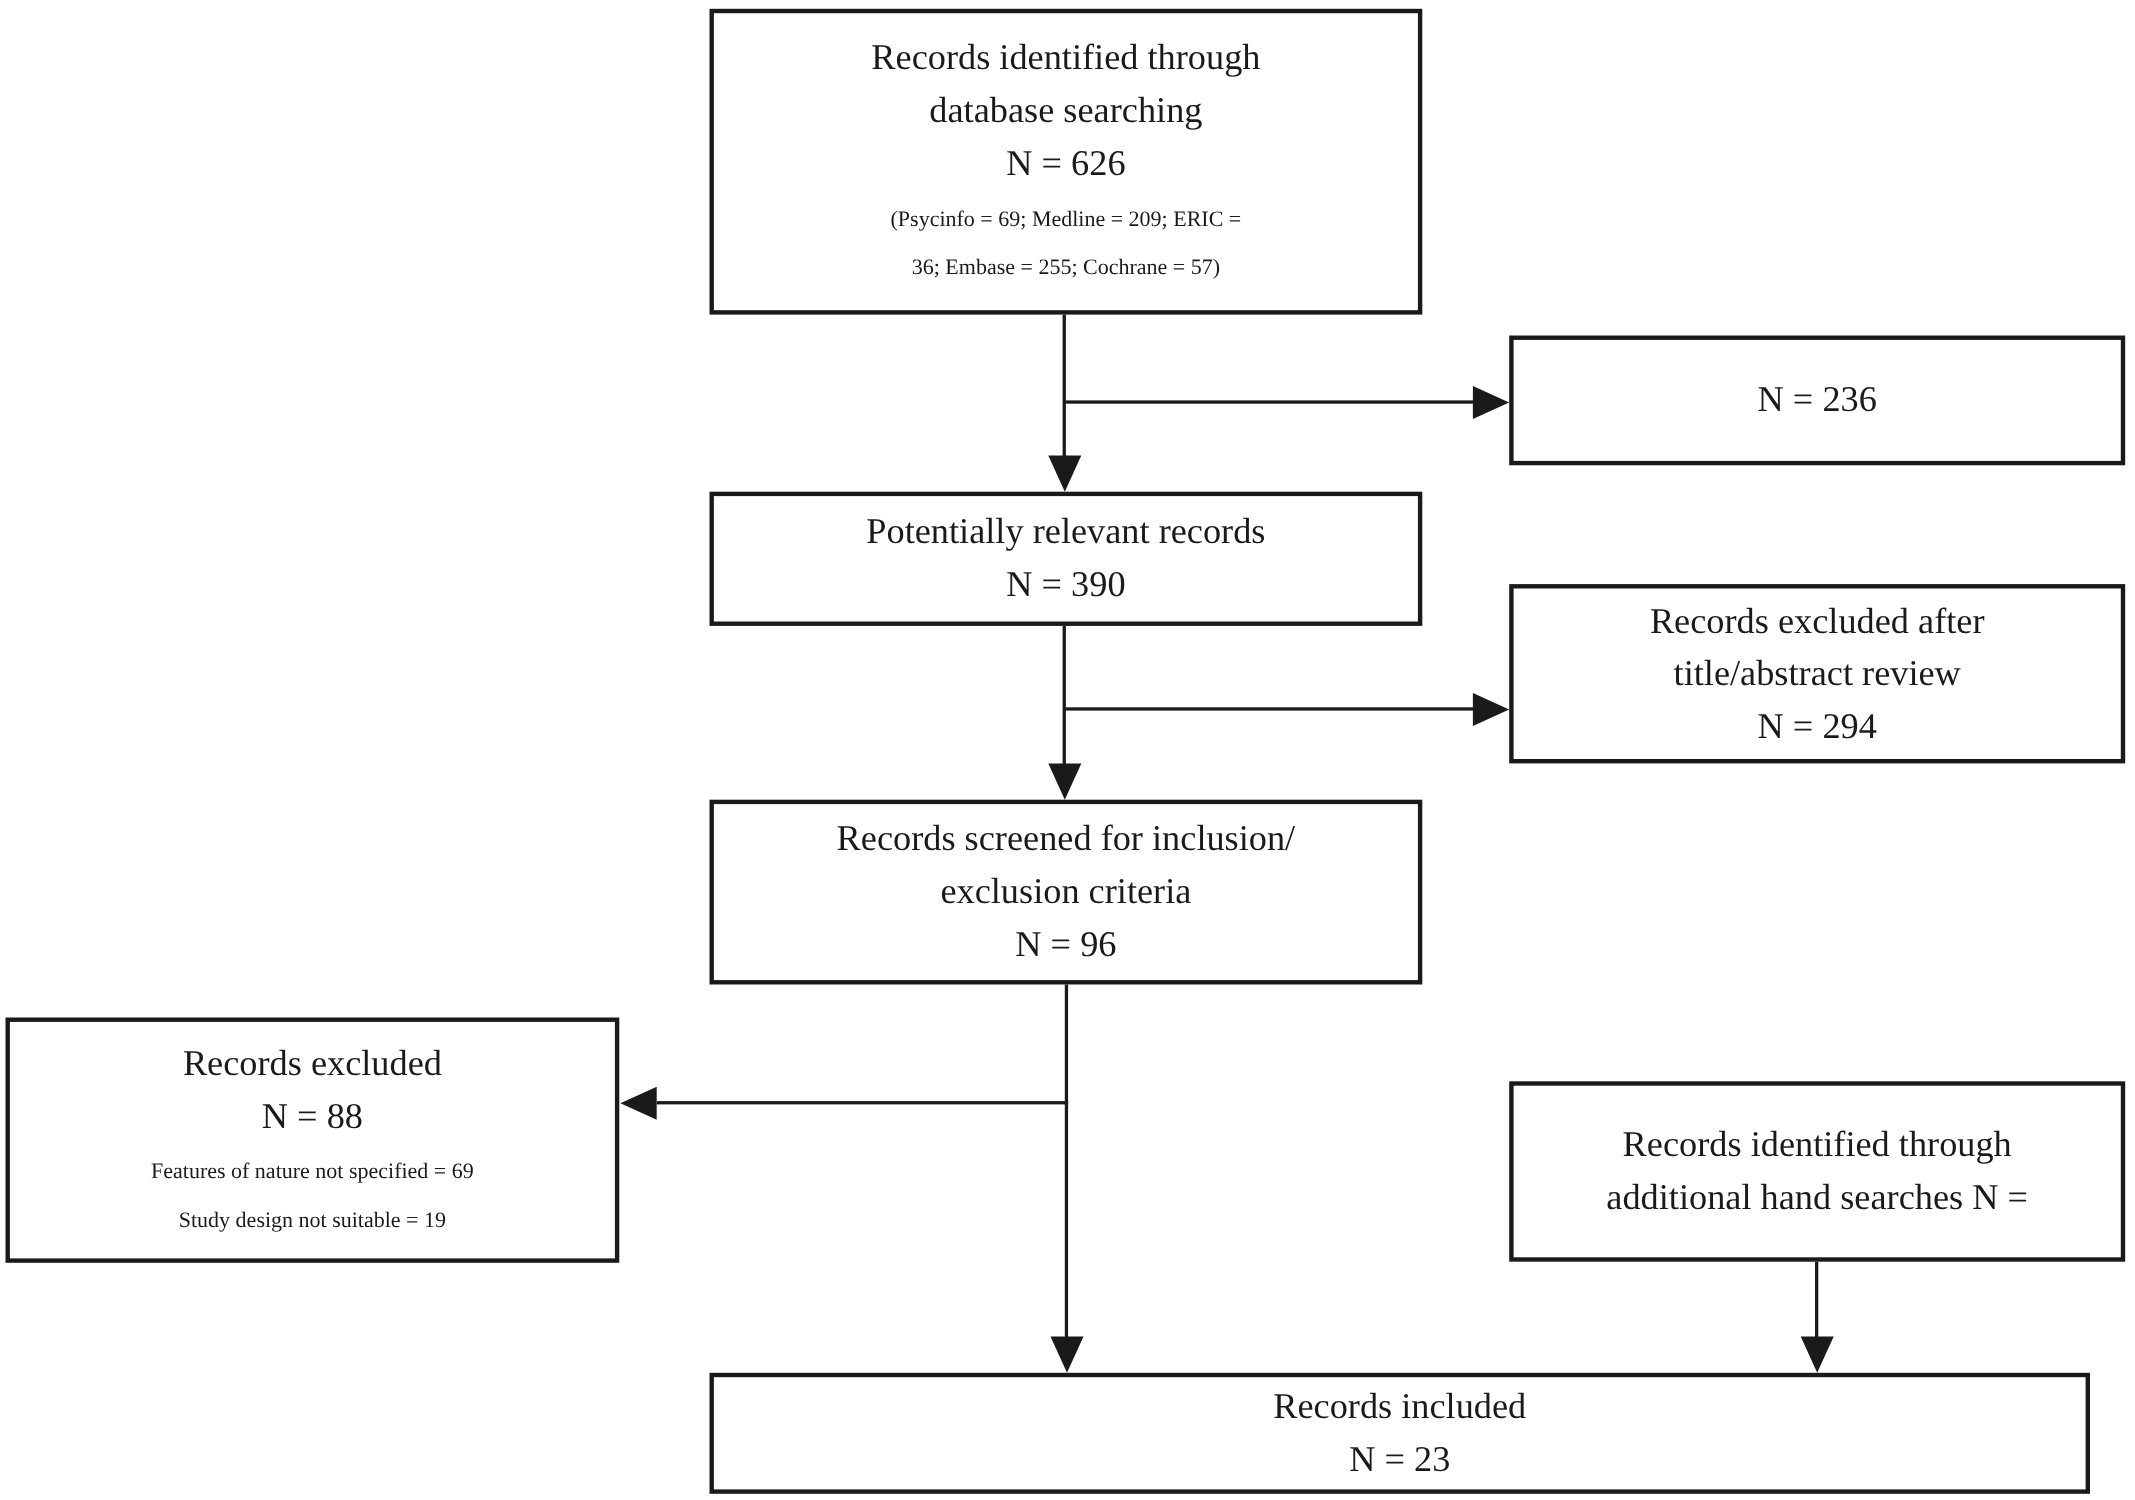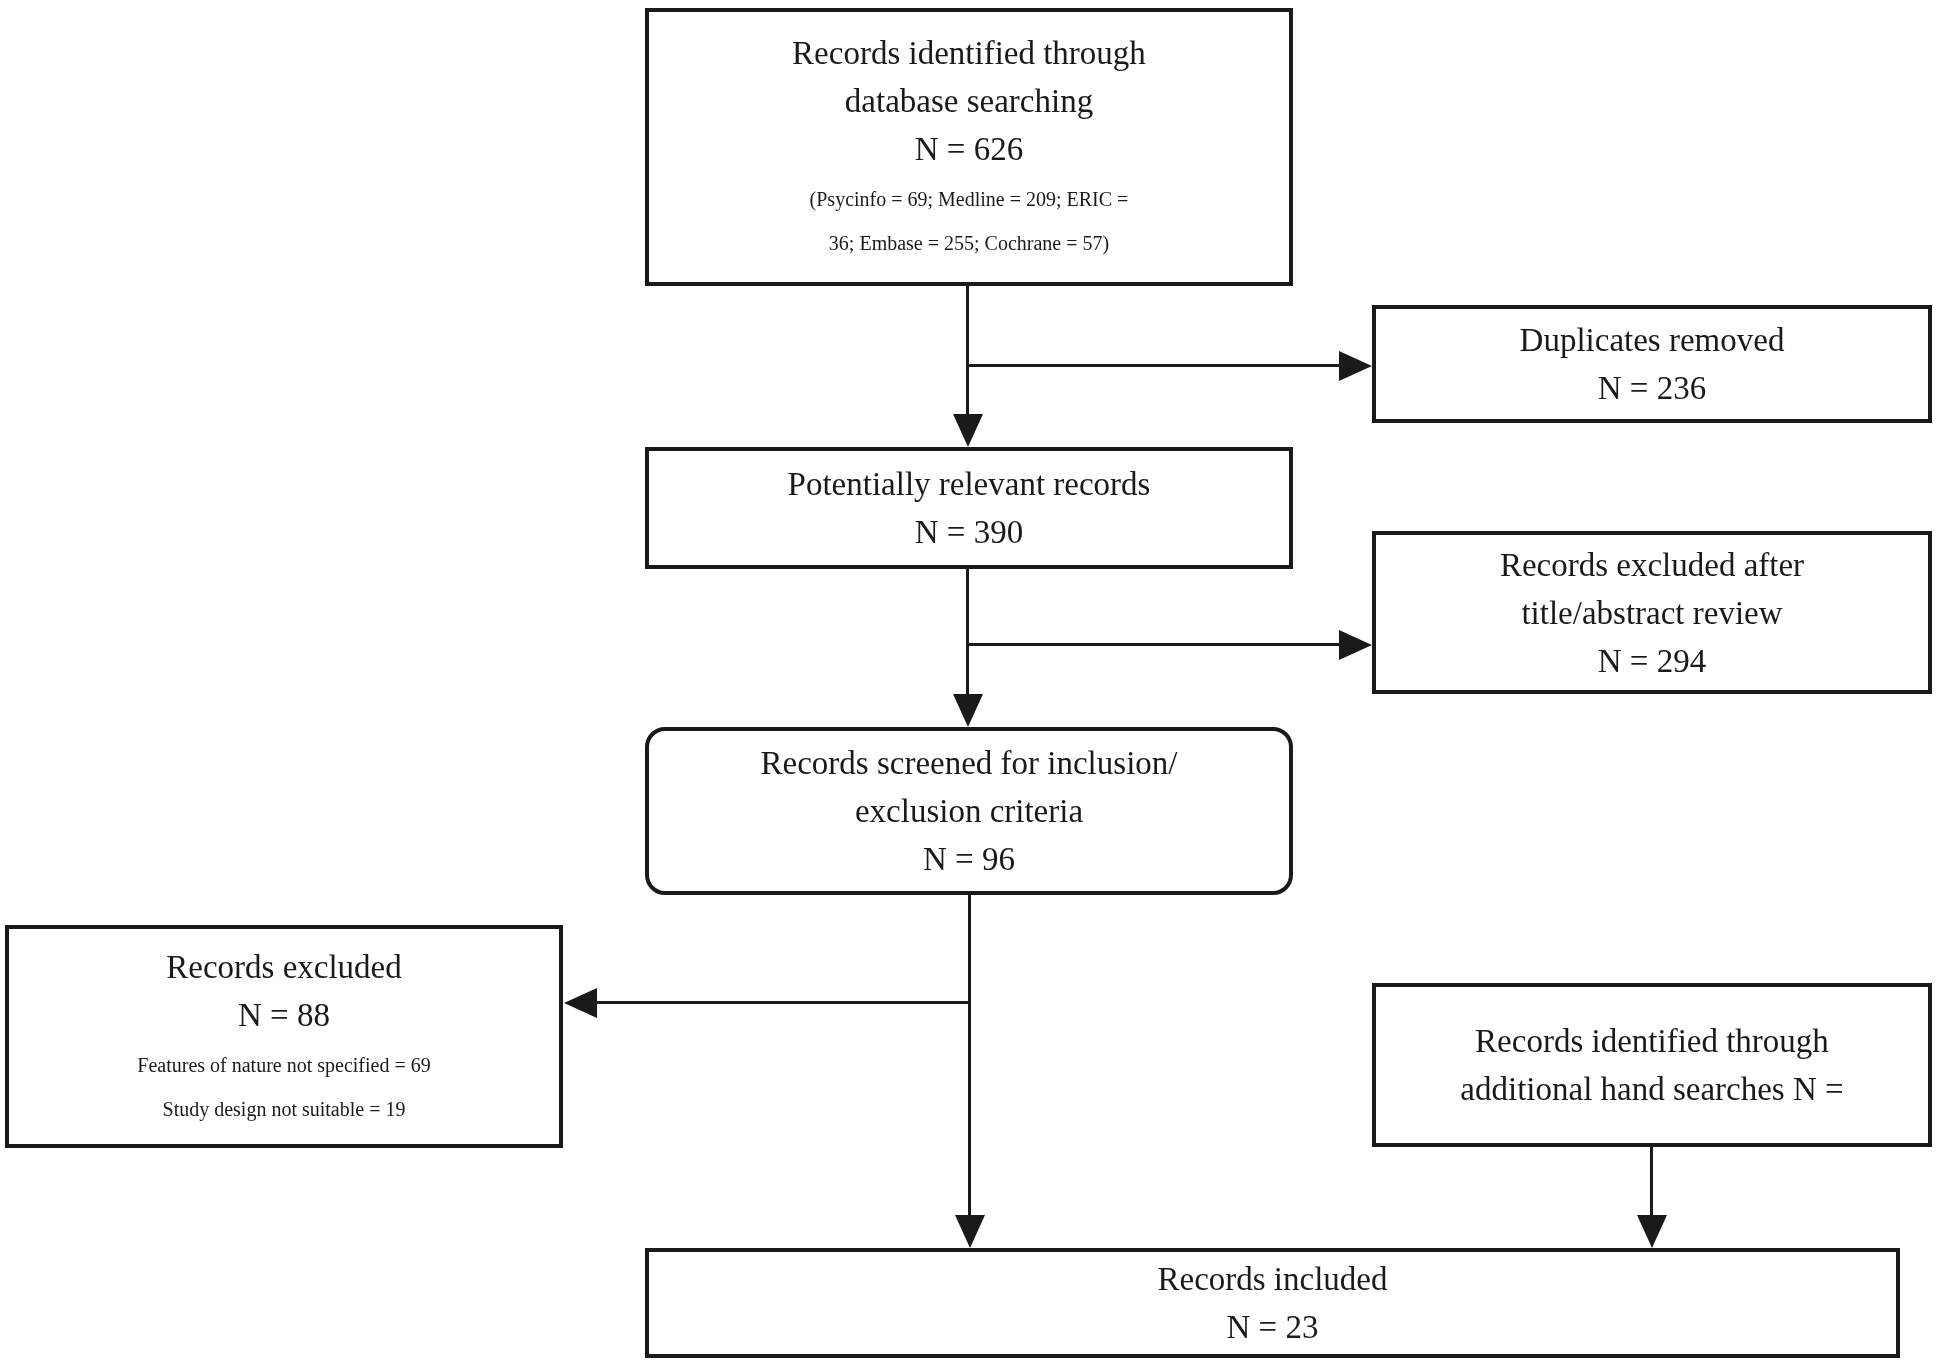--- a/index.html
+++ b/index.html
@@ -65,21 +65,21 @@
     border-top: 15px solid transparent;
     border-bottom: 15px solid transparent;
     border-right: 33px solid #1a1a1a;
   }
 
   
   #box-database-search      { left: 645px;  top: 8px;    width: 648px;  height: 278px; }
   #box-duplicates-removed   { left: 1372px; top: 305px;  width: 560px;  height: 118px; }
   #box-potentially-relevant { left: 645px;  top: 447px;  width: 648px;  height: 122px; }
   #box-excluded-title       { left: 1372px; top: 531px;  width: 560px;  height: 163px; }
-  #box-screened             { left: 645px;  top: 727px;  width: 648px;  height: 168px; border-radius: 20px; }
+  #box-screened             { left: 645px;  top: 727px;  width: 648px;  height: 168px; }
   #box-records-excluded     { left: 5px;    top: 925px;  width: 558px;  height: 223px; }
   #box-hand-searches        { left: 1372px; top: 983px;  width: 560px;  height: 164px; }
   #box-included             { left: 645px;  top: 1248px; width: 1255px; height: 110px; }
 
   
   #v-db-to-relevant   { left: 966px;  top: 286px;  height: 130px; }
   #a-db-to-relevant   { left: 953px;  top: 414px; }
   #h-db-to-dup        { left: 968px;  top: 364px;  width: 372px; }
   #a-db-to-dup        { left: 1339px; top: 351px; }
   #v-rel-to-screen    { left: 966px;  top: 569px;  height: 126px; }
@@ -100,21 +100,20 @@
 
   <div class="box" id="box-database-search">
     <div class="ln">Records identified through</div>
     <div class="ln">database searching</div>
     <div class="ln">N = 626</div>
     <div class="detail detail-gap">(Psycinfo = 69; Medline = 209; ERIC =</div>
     <div class="detail">36; Embase = 255; Cochrane = 57)</div>
   </div>
 
   <div class="box" id="box-duplicates-removed">
-    <div class="ln">Duplicates removed</div>
     <div class="ln">N = 236</div>
   </div>
 
   <div class="box" id="box-potentially-relevant">
     <div class="ln">Potentially relevant records</div>
     <div class="ln">N = 390</div>
   </div>
 
   <div class="box" id="box-excluded-title">
     <div class="ln">Records excluded after</div>

